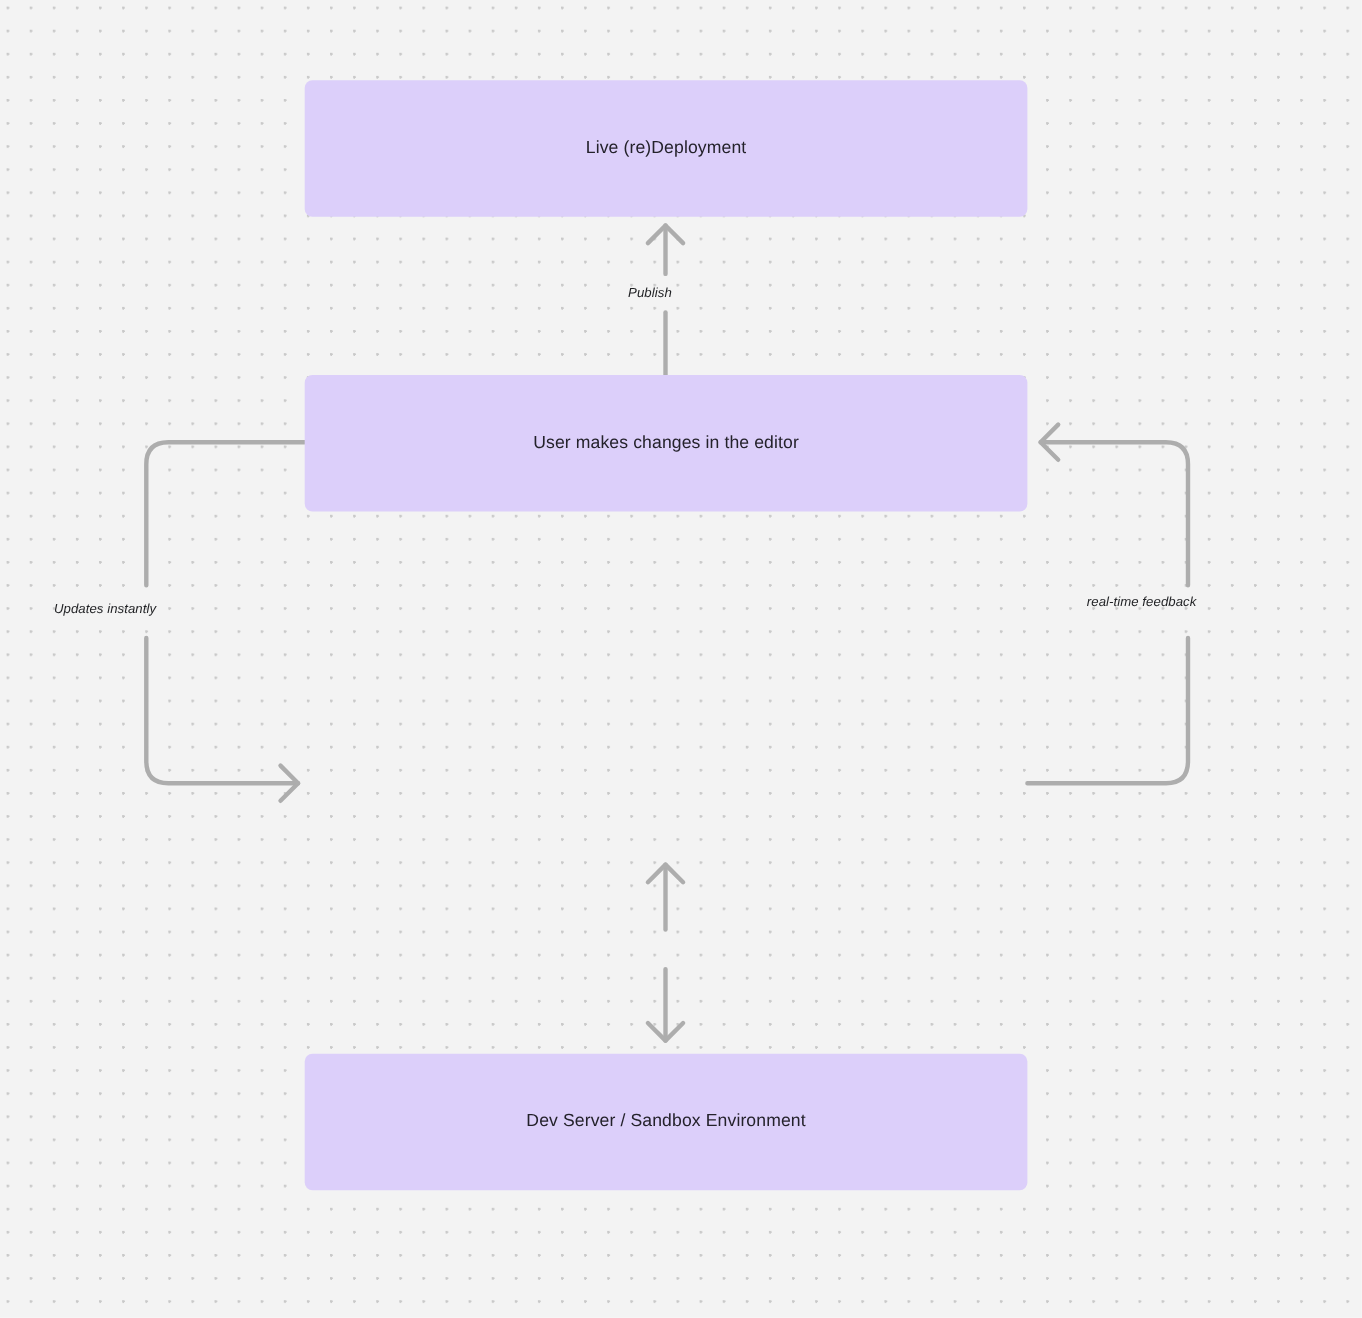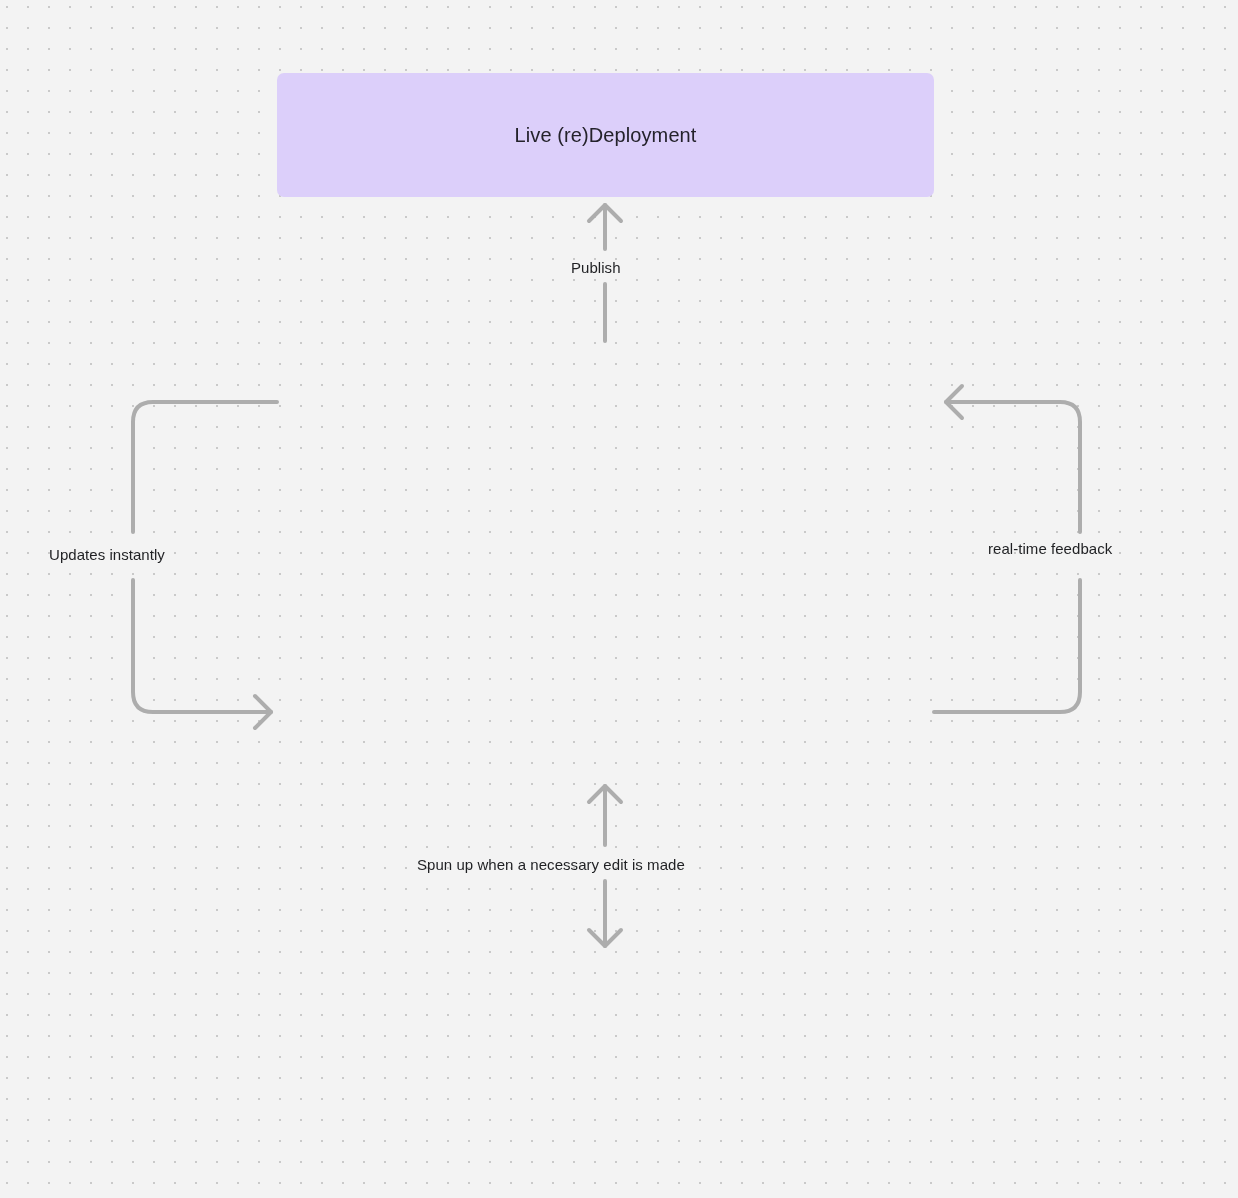--- a/index.html
+++ b/index.html
@@ -26,21 +26,21 @@
   
   .node {
     position: absolute;
     box-sizing: border-box;
     display: flex;
     align-items: center;
     justify-content: center;
     background: #dccffa;
     border-radius: 7px;
     color: #24222b;
-    font-size: 20px;
+    font-size: 16px;
     line-height: 1.3;
     letter-spacing: 0.1px;
     text-align: center;
     user-select: none;
   }
 
   #node-live       { left: 277px; top: 73px;  width: 657px; height: 124px; }
   #node-editor     { left: 277px; top: 341px; width: 657px; height: 124px; }
   #node-preview    { left: 277px; top: 650px; width: 657px; height: 124px; }
   #node-devserver  { left: 277px; top: 958px; width: 657px; height: 124px; }
@@ -66,25 +66,26 @@
     stroke: #adadad;
     stroke-width: 4;
     stroke-linecap: round;
     stroke-linejoin: round;
   }
 
   
   .edge-label {
     position: absolute;
     color: #1f2023;
-    font-size: 15px;
+    font-size: 12px;
     line-height: 1.2;
     white-space: nowrap;
     letter-spacing: 0.05px;
     user-select: none;
+    font-style: italic;
   }
   #label-publish   { left: 571px;  top: 259px; }
   #label-updates   { left: 49px;   top: 546px; text-align: center; }
   #label-feedback  { left: 988px;  top: 540px; }
   #label-spunup    { left: 417px;  top: 856px; }
 </style>
 </head>
 <body>
 
 <div id="canvas">
@@ -114,24 +115,29 @@
       <path class="conn-head" d="M 589 802 L 605 786 L 621 802"></path>
       <path class="conn-path" d="M 605 881 L 605 946"></path>
       <path class="conn-head" d="M 589 930 L 605 946 L 621 930"></path>
     </g>
   </svg>
 
   <div id="node-live" class="node">
     <span>Live (re)Deployment</span>
   </div>
 
+  <div id="node-editor" class="node">
+    <span>User makes changes in the editor</span>
+  </div>
 
 
+  <div id="node-devserver" class="node">
+    <span>Dev Server / Sandbox Environment</span>
+  </div>
 
   <div id="label-publish" class="edge-label">Publish</div>
 
   <div id="label-updates" class="edge-label">Updates instantly</div>
 
   <div id="label-feedback" class="edge-label">real-time feedback</div>
 
-  <div id="label-spunup" class="edge-label">Spun up when a necessary edit is made</div>
 
 </div>
 
 </body></html>

